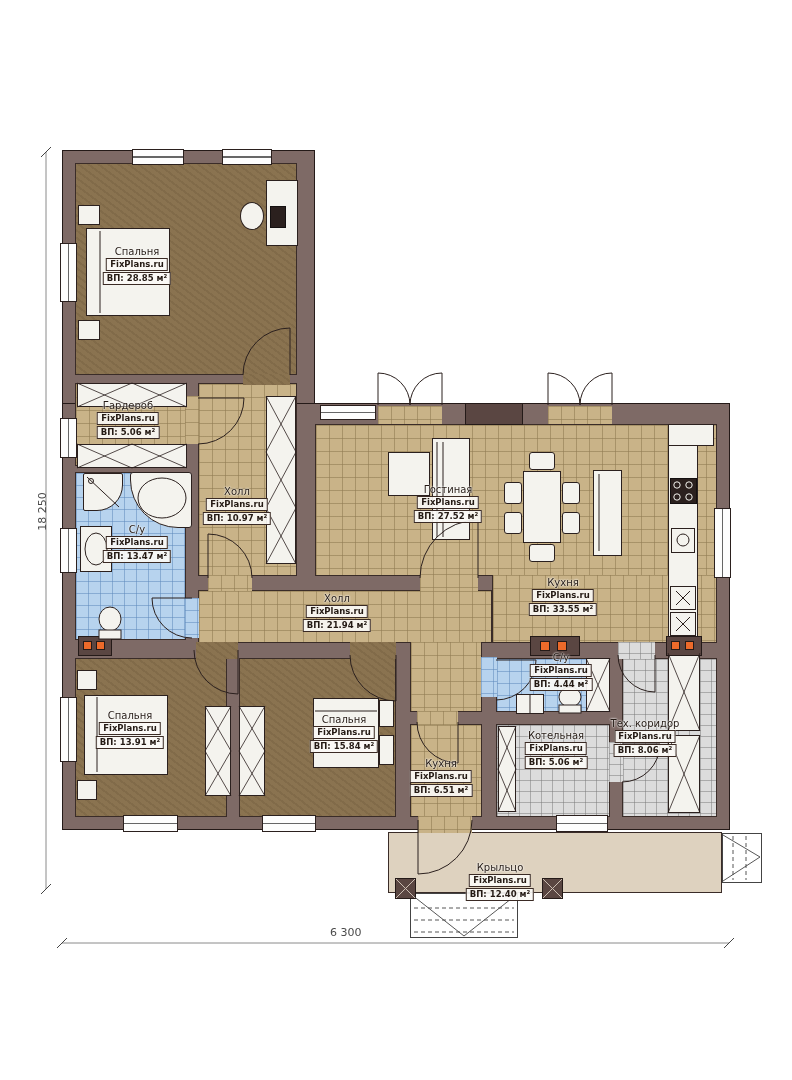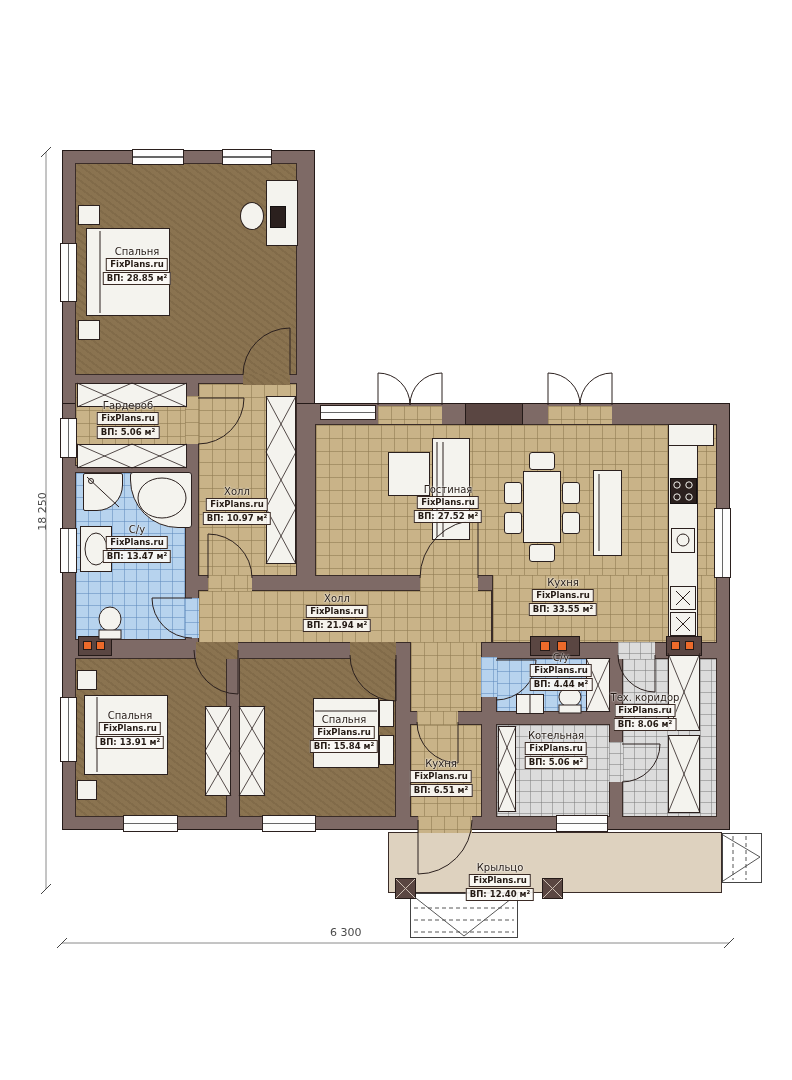--- a/index.html
+++ b/index.html
@@ -268,21 +268,21 @@
   <div class="room-label" style="left:561px;top:652px;">
     <div class="rname">С/у</div>
     <div class="rbox">FixPlans.ru</div>
     <div class="rbox">ВП: 4.44 м²</div>
   </div>
   <div class="room-label" style="left:556px;top:730px;">
     <div class="rname">Котельная</div>
     <div class="rbox">FixPlans.ru</div>
     <div class="rbox">ВП: 5.06 м²</div>
   </div>
-  <div class="room-label" style="left:645px;top:692px;">
+  <div class="room-label" style="left:645px;top:718px;">
     <div class="rname">Тех. коридор</div>
     <div class="rbox">FixPlans.ru</div>
     <div class="rbox">ВП: 8.06 м²</div>
   </div>
   <div class="room-label" style="left:500px;top:862px;">
     <div class="rname">Крыльцо</div>
     <div class="rbox">FixPlans.ru</div>
     <div class="rbox">ВП: 12.40 м²</div>
   </div>
 

